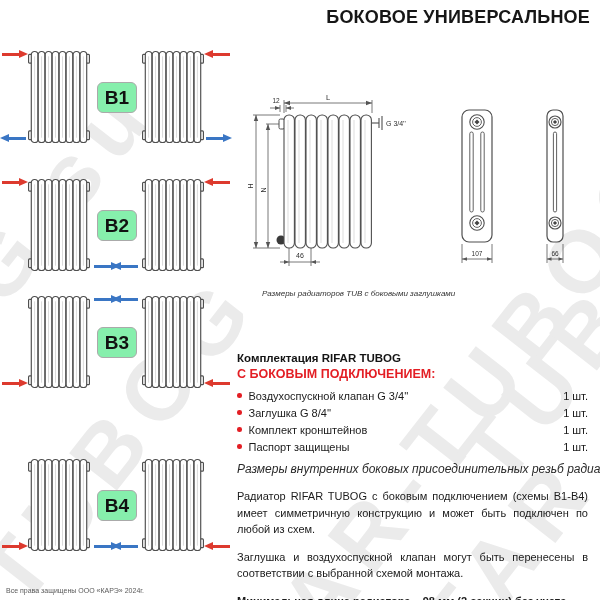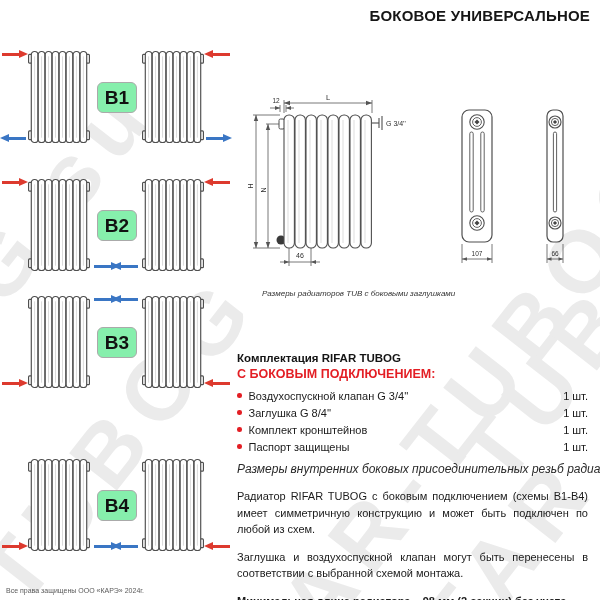--- a/index.html
+++ b/index.html
@@ -4,21 +4,21 @@
 <style>
   html,body{margin:0;padding:0;background:#fff;}
   .page{position:relative;width:600px;height:600px;background:#ffffff;overflow:hidden;
         font-family:"Liberation Sans",sans-serif;color:#1b1b1b;}
   
   .wm{position:absolute;white-space:nowrap;font-weight:700;font-size:88px;
       letter-spacing:14px;color:#ebebeb;transform-origin:0 0;transform:rotate(-52deg);
       z-index:0;user-select:none;}
   
   .title{position:absolute;top:7px;right:10px;text-align:right;font-weight:700;
-         font-size:15px;line-height:1.22;letter-spacing:.2px;color:#161616;z-index:2;}
+         font-size:18px;line-height:1.22;letter-spacing:.2px;color:#161616;z-index:2;}
   
   .scheme{position:absolute;left:0;width:232px;height:104px;z-index:1;}
   .rad-slot{position:absolute;top:0;width:62px;height:104px;}
   .rad-left{left:28px;} .rad-right{left:142px;}
   .scheme-label{position:absolute;left:97px;top:37px;width:38px;height:29px;
     background:#86efac;border:1.5px solid #aaa;border-radius:6px;text-align:center;
     font-weight:700;font-size:19px;line-height:29px;color:#111;}
   .arrow{position:absolute;width:24px;height:3px;}
   .arrow::before{content:"";position:absolute;top:0;height:2.6px;background:currentColor;left:0;right:7px;}
   .arrow.left::before{left:7px;right:0;}

